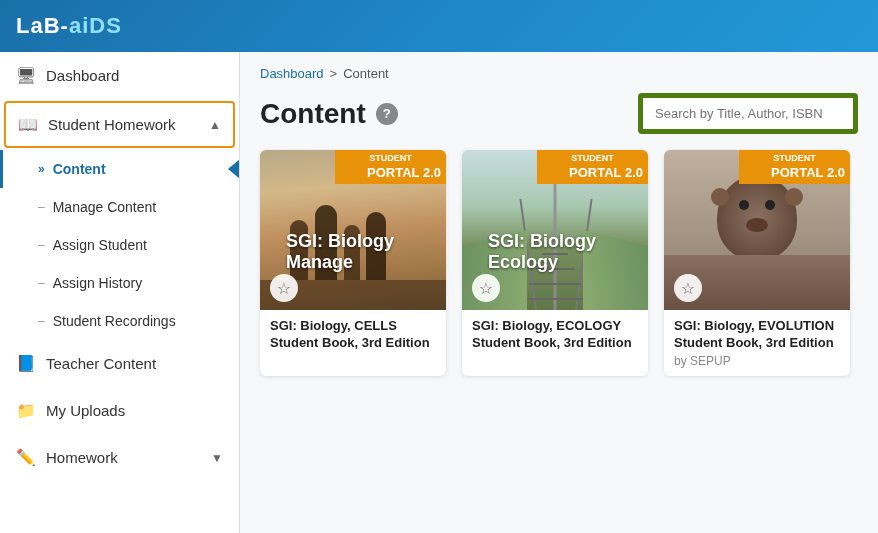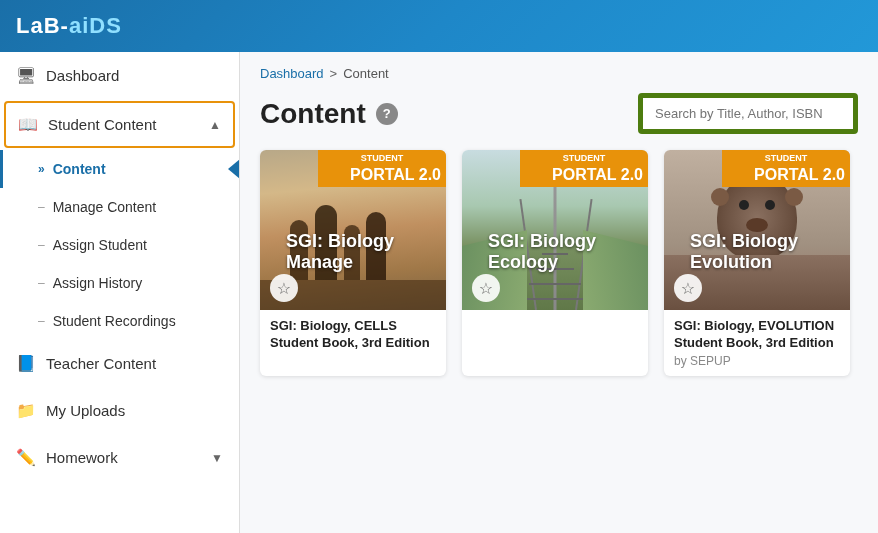--- a/index.html
+++ b/index.html
@@ -204,21 +204,21 @@
       top: 0;
       right: 0;
       background: #e8920a;
       color: white;
       font-size: 9px;
       font-weight: 700;
       padding: 3px 5px 2px;
       text-align: center;
       line-height: 1.3;
     }
-    .student-badge .portal { font-size: 16px; padding-left: 27px; }
+    .student-badge .portal { font-size: 13px; padding-left: 27px; }
 
     .favorite-icon {
       position: absolute;
       bottom: 8px;
       left: 10px;
       width: 28px;
       height: 28px;
       background: rgba(255,255,255,0.9);
       border-radius: 50%;
       display: flex;
@@ -257,21 +257,21 @@
 
   <nav class="sidebar">
 
     <div class="sidebar-item">
       <span class="icon">🖥</span>
       <span class="label">Dashboard</span>
     </div>
 
     <div class="sidebar-item active-parent">
       <span class="icon">📖</span>
-      <span class="label">Student Content</span>
+      <span class="label">Student Homework</span>
       <span class="chevron">▲</span>
     </div>
 
     <div class="sidebar-sub-item active" style="position:relative;">
       <span class="bullet">»</span>
       <span>Content</span>
       <div class="content-arrow"></div>
     </div>
     <div class="sidebar-sub-item">
       <span class="bullet">–</span>
@@ -369,20 +369,23 @@
             <div style="position:absolute;bottom:0;left:0;width:35%;height:50%;background:linear-gradient(100deg,#6a9060 0%,#8aaa70 100%);clip-path:polygon(0 100%,0 20%,100% 0,100% 100%);"></div>
             <div style="position:absolute;bottom:0;right:0;width:35%;height:50%;background:linear-gradient(260deg,#6a9060 0%,#8aaa70 100%);clip-path:polygon(100% 100%,100% 20%,0 0,0 100%);"></div>
           </div>
           <div class="student-badge">
             <div>STUDENT</div>
             <div class="portal">PORTAL 2.0</div>
           </div>
           <div class="card-overlay-text">SGI: Biology Ecology</div>
           <div class="favorite-icon">☆</div>
         </div>
+        <div class="card-body">
+          <div class="card-title">SGI: Biology, ECOLOGY Student Book, 3rd Edition</div>
+        </div>
       </div>
 
       <div class="card">
         <div class="card-image-wrapper">
 
           <div style="width:100%;height:100%;position:relative;background:linear-gradient(180deg,#c0b0a0 0%,#b0a090 30%,#a09080 60%,#907060 100%);">
 
             <div style="position:absolute;top:25px;left:50%;transform:translateX(-50%);width:80px;height:85px;background:radial-gradient(ellipse,#8a7060 0%,#6a5040 60%,#503828 100%);border-radius:50% 50% 45% 45%;"></div>
 
             <div style="position:absolute;top:50px;left:calc(50% - 18px);width:10px;height:10px;background:#222;border-radius:50%;"></div>
@@ -392,21 +395,20 @@
 
             <div style="position:absolute;top:38px;left:calc(50% - 46px);width:18px;height:18px;background:#7a5a44;border-radius:50%;"></div>
             <div style="position:absolute;top:38px;left:calc(50% + 28px);width:18px;height:18px;background:#7a5a44;border-radius:50%;"></div>
 
             <div style="position:absolute;bottom:0;left:0;right:0;height:55px;background:linear-gradient(180deg,#8a7060 0%,#6a5040 100%);"></div>
           </div>
           <div class="student-badge">
             <div>STUDENT</div>
             <div class="portal">PORTAL 2.0</div>
           </div>
-          <div class="card-overlay-text">SGI: Biology Evolution</div>
           <div class="favorite-icon">☆</div>
         </div>
         <div class="card-body">
           <div class="card-title">SGI: Biology, EVOLUTION Student Book, 3rd Edition</div>
           <div class="card-author">by SEPUP</div>
         </div>
       </div>
 
     </div>
   </div>

